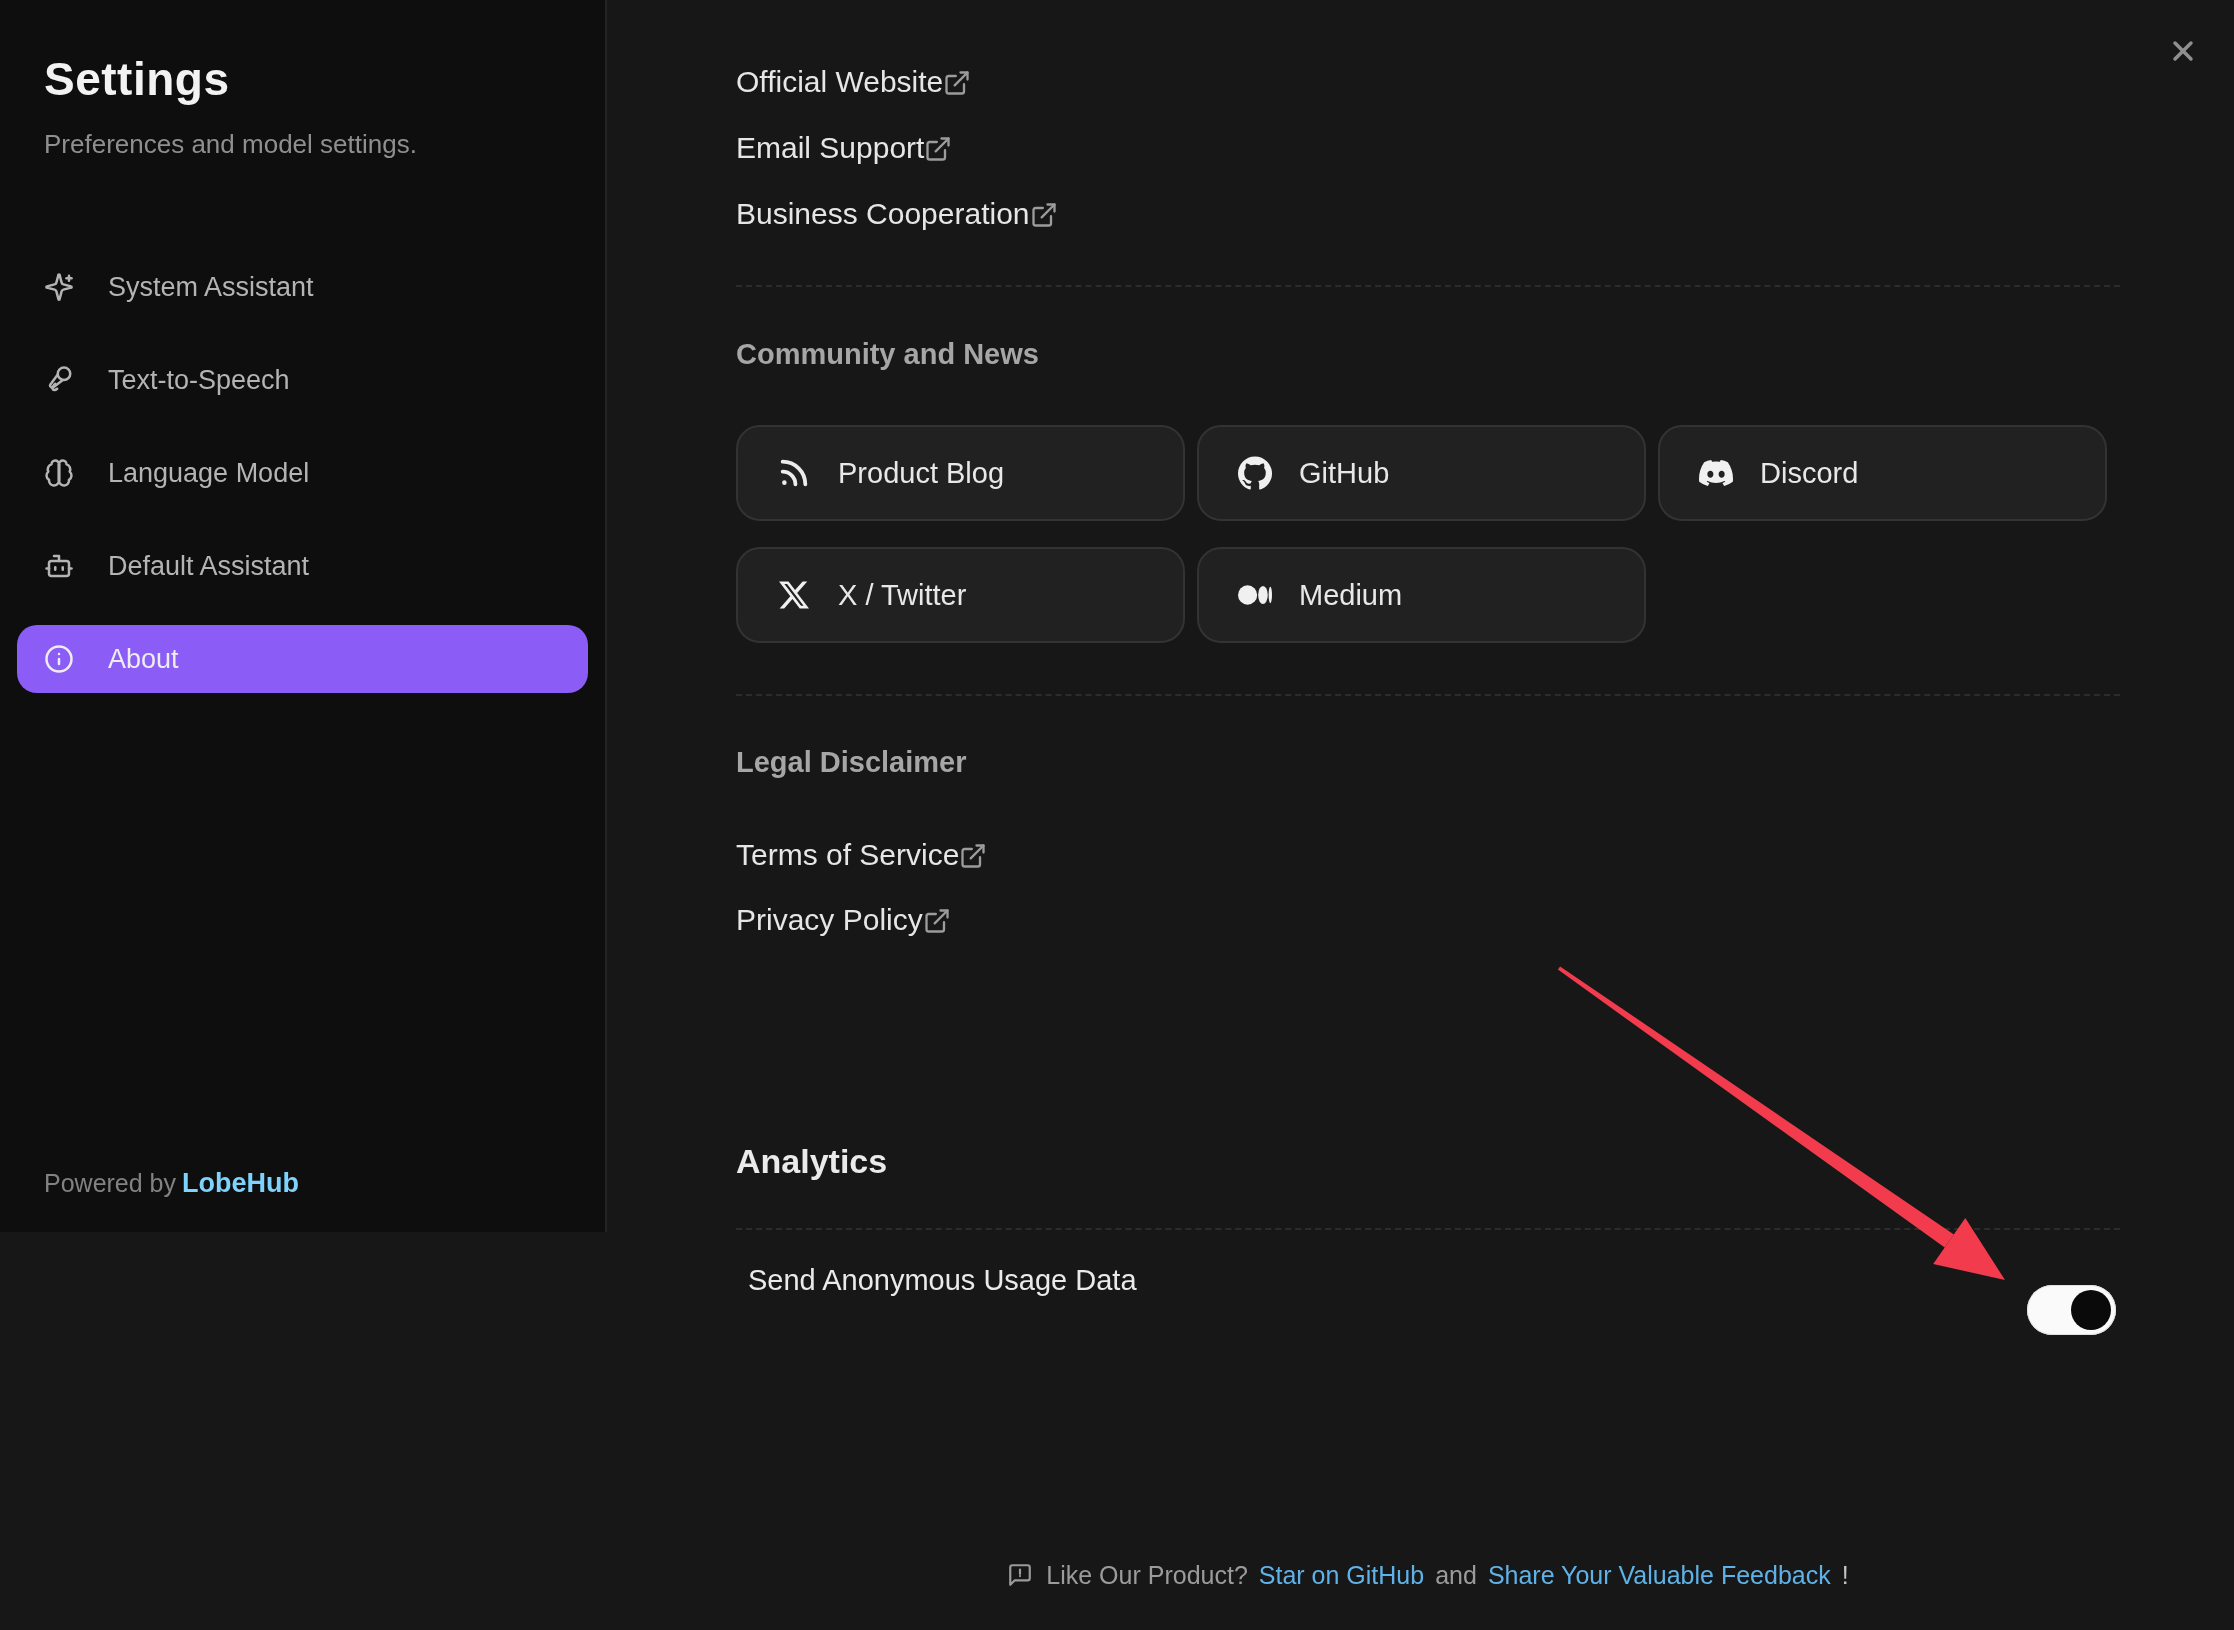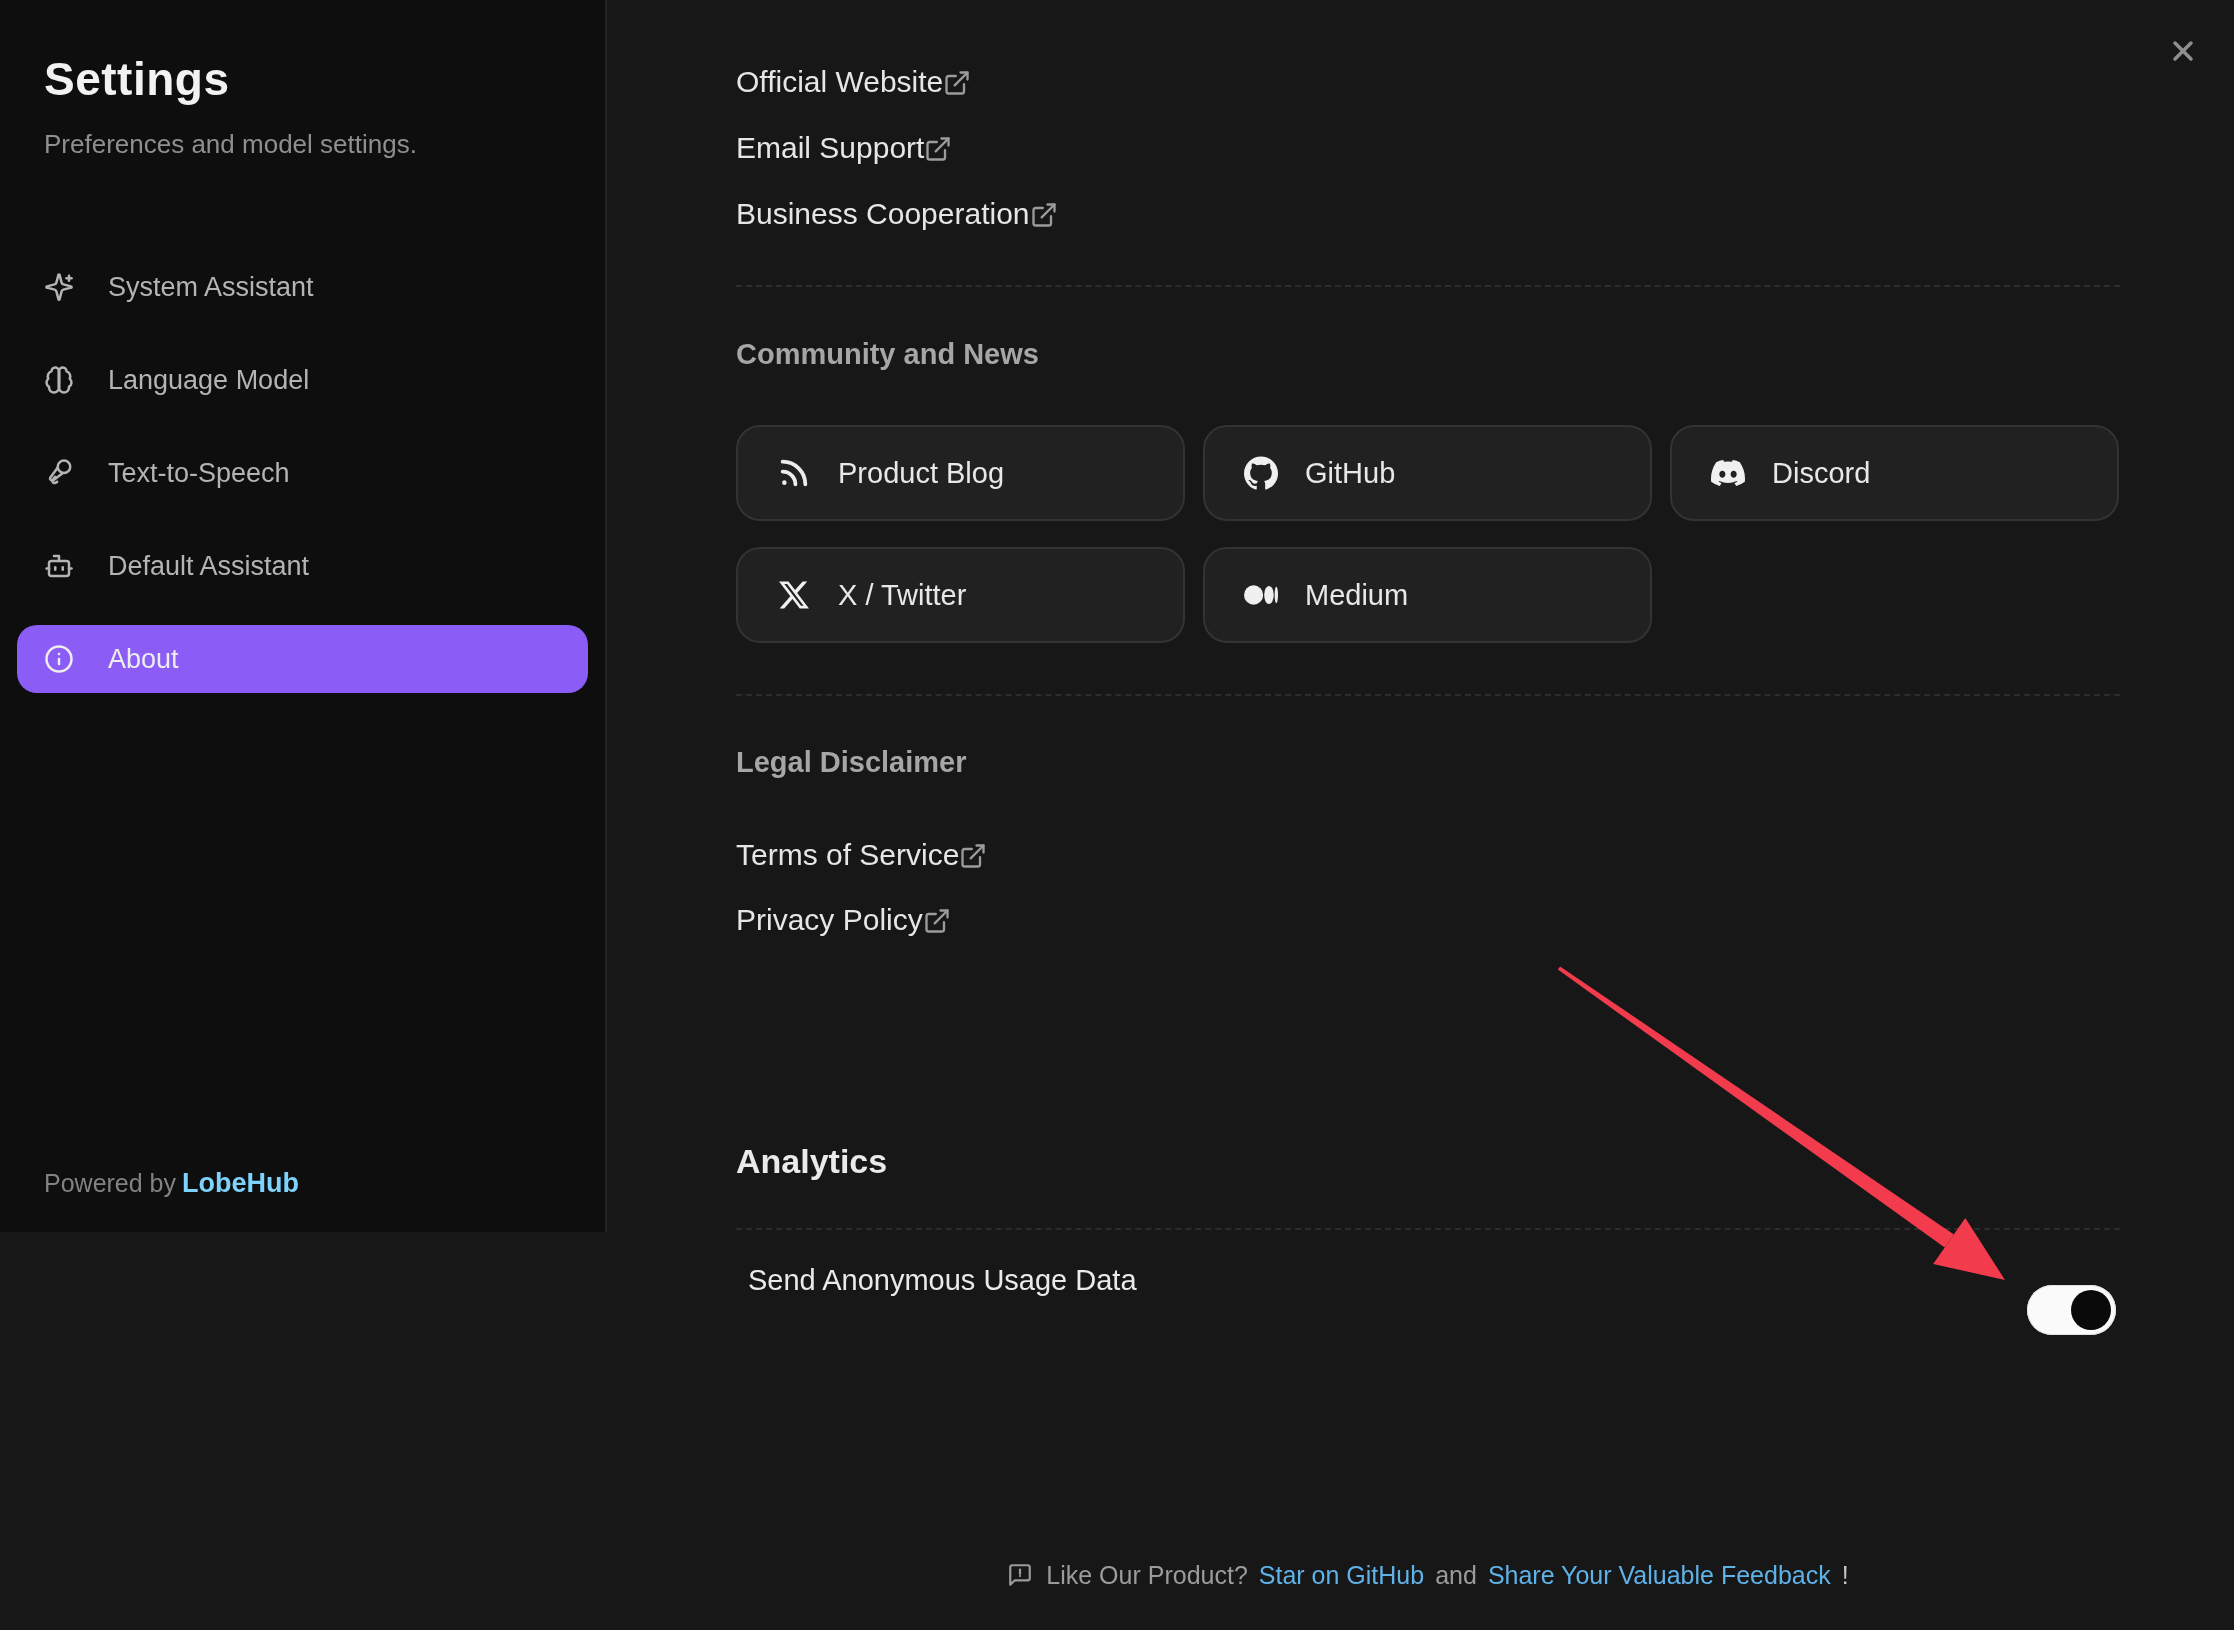--- a/index.html
+++ b/index.html
@@ -63,21 +63,21 @@
     font-size: 30px; color: #e6e6e6; line-height: 36px;
     cursor: pointer;
   }
   .ext-icon { width: 28px; height: 28px; display: inline-flex; margin-top: 2px; }
   .ext-icon svg { width: 28px; height: 28px; stroke: #9c9c9c; }
 
   .btn-grid {
     position: absolute; left: 0; top: 425px;
     display: grid;
     grid-template-columns: repeat(3, 449px);
-    gap: 26px 18px;
+    gap: 26px 12px;
   }
   .community-btn {
     height: 96px;
     display: flex; align-items: center;
     padding-left: 38px; gap: 26px;
     background: #212121;
     border: 2px solid #333333;
     border-radius: 24px;
     font-size: 29px; color: #e8e8e8;
     cursor: pointer;
@@ -141,36 +141,36 @@
             <path d="M9.9 15.5a2 2 0 0 0-1.4-1.4l-6.1-1.6a.5.5 0 0 1 0-1l6.1-1.6A2 2 0 0 0 9.9 8.5l1.6-6.1a.5.5 0 0 1 1 0l1.6 6.1a2 2 0 0 0 1.4 1.4l6.1 1.6a.5.5 0 0 1 0 1l-6.1 1.6a2 2 0 0 0-1.4 1.4l-1.6 6.1a.5.5 0 0 1-1 0z"></path>
             <path d="M20 3v4"></path>
             <path d="M22 5h-4"></path>
           </svg>
       </span>
       <span class="nav-label">System Assistant</span>
     </div>
     <div class="nav-item">
       <span class="nav-icon">
         <svg viewBox="0 0 24 24" fill="none" stroke-width="2" stroke-linecap="round" stroke-linejoin="round">
+            <path d="m11 7.6-6 8.19a1 1 0 0 0 .1 1.3l.82.82a1 1 0 0 0 1.31.09L15.09 12"></path>
+            <path d="M9 15c-1.3 1.1-2.8 3.4-2 4.5.8 1.1 2.5.5 3.5-.5"></path>
+            <circle cx="16" cy="7" r="5"></circle>
+          </svg>
+      </span>
+      <span class="nav-label">Text-to-Speech</span>
+    </div>
+    <div class="nav-item">
+      <span class="nav-icon">
+        <svg viewBox="0 0 24 24" fill="none" stroke-width="2" stroke-linecap="round" stroke-linejoin="round">
             <path d="M12 5a3 3 0 1 0-5.997.125 4 4 0 0 0-2.526 5.77 4 4 0 0 0 .556 6.588A4 4 0 1 0 12 18Z"></path>
             <path d="M12 5a3 3 0 1 1 5.997.125 4 4 0 0 1 2.526 5.77 4 4 0 0 1-.556 6.588A4 4 0 1 1 12 18Z"></path>
             <path d="M12 5v13"></path>
           </svg>
       </span>
       <span class="nav-label">Language Model</span>
-    </div>
-    <div class="nav-item">
-      <span class="nav-icon">
-        <svg viewBox="0 0 24 24" fill="none" stroke-width="2" stroke-linecap="round" stroke-linejoin="round">
-            <path d="m11 7.6-6 8.19a1 1 0 0 0 .1 1.3l.82.82a1 1 0 0 0 1.31.09L15.09 12"></path>
-            <path d="M9 15c-1.3 1.1-2.8 3.4-2 4.5.8 1.1 2.5.5 3.5-.5"></path>
-            <circle cx="16" cy="7" r="5"></circle>
-          </svg>
-      </span>
-      <span class="nav-label">Text-to-Speech</span>
     </div>
     <div class="nav-item">
       <span class="nav-icon">
         <svg viewBox="0 0 24 24" fill="none" stroke-width="2" stroke-linecap="round" stroke-linejoin="round">
             <path d="M12 8V4H8"></path>
             <rect width="16" height="12" x="4" y="8" rx="2"></rect>
             <path d="M2 14h2"></path>
             <path d="M20 14h2"></path>
             <path d="M15 13v2"></path>
             <path d="M9 13v2"></path>

